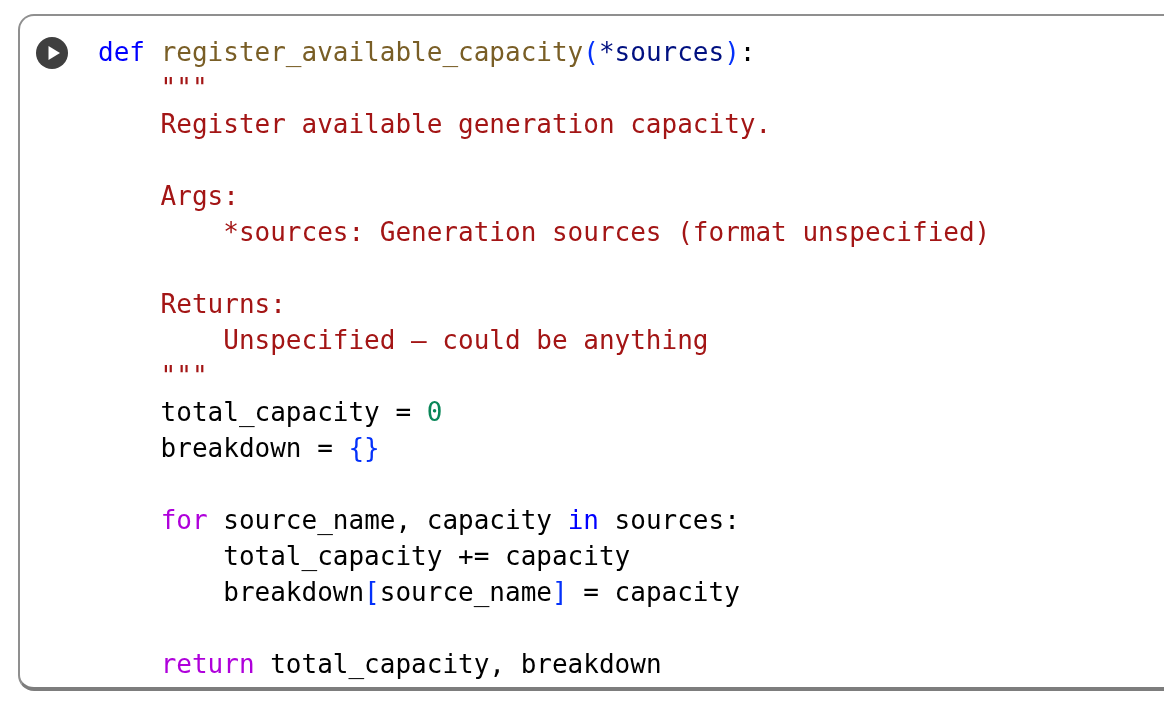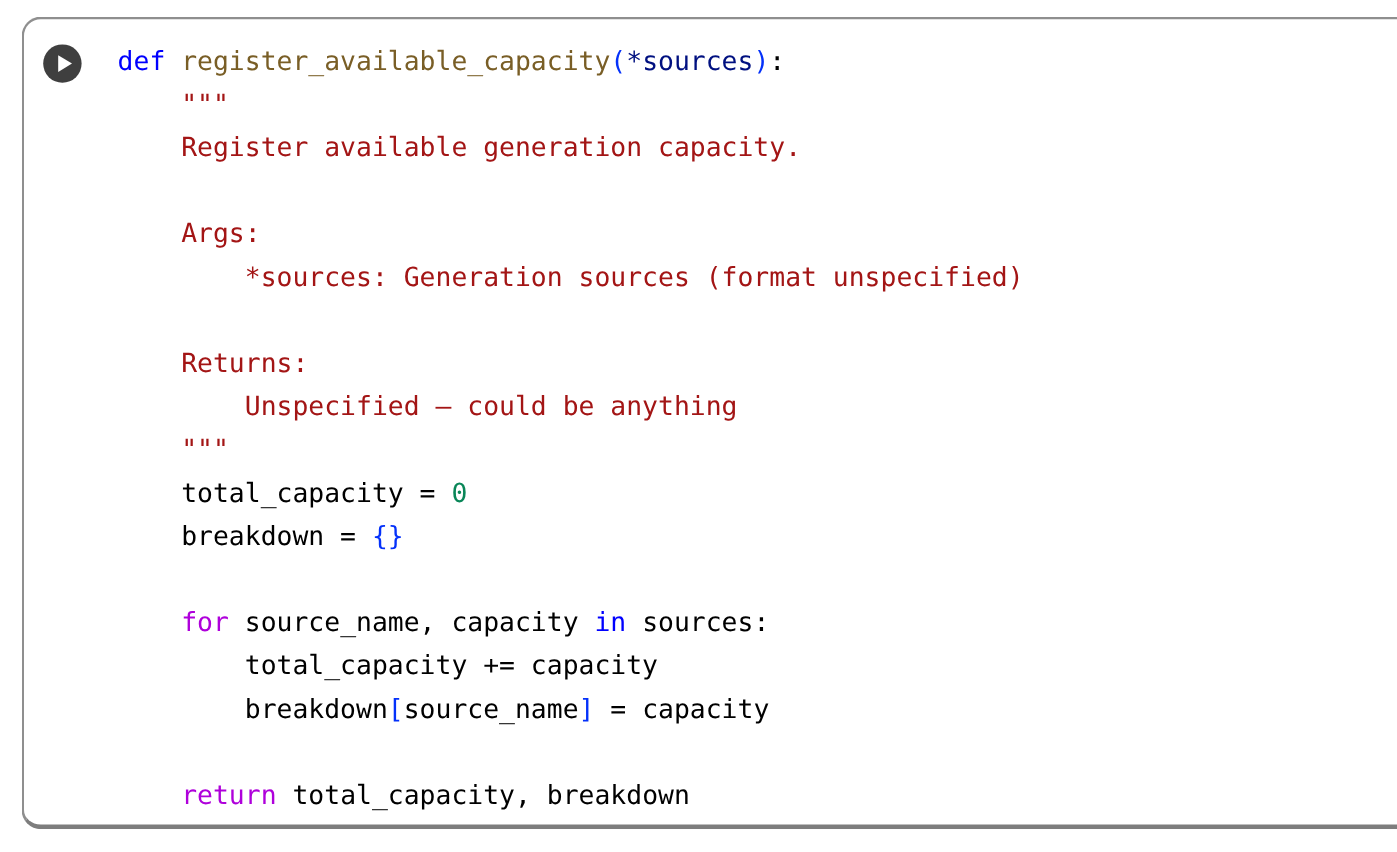--- a/index.html
+++ b/index.html
@@ -34,21 +34,21 @@
     align-items: center;
     justify-content: center;
   }
   .run-button svg { display: block; }
   .code-block {
     position: absolute;
     left: 78px; top: 0;
     margin: 0;
     padding: 18px 24px 10px 0;
     font-family: "DejaVu Sans Mono", "Liberation Mono", monospace;
-    font-size: 22px;
+    font-size: 26px;
     line-height: 36px;
     color: #000000;
   }
   .code-line {
     height: 36px;
     white-space: pre;
   }
 </style>
 </head>
 <body>

